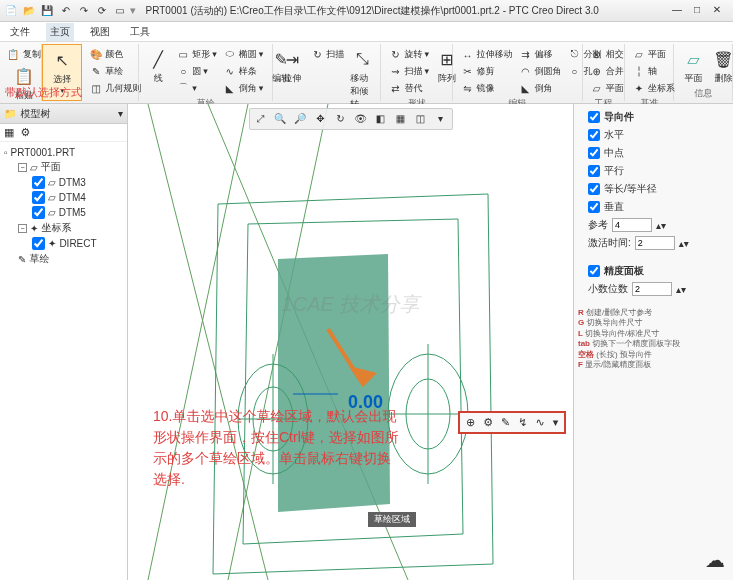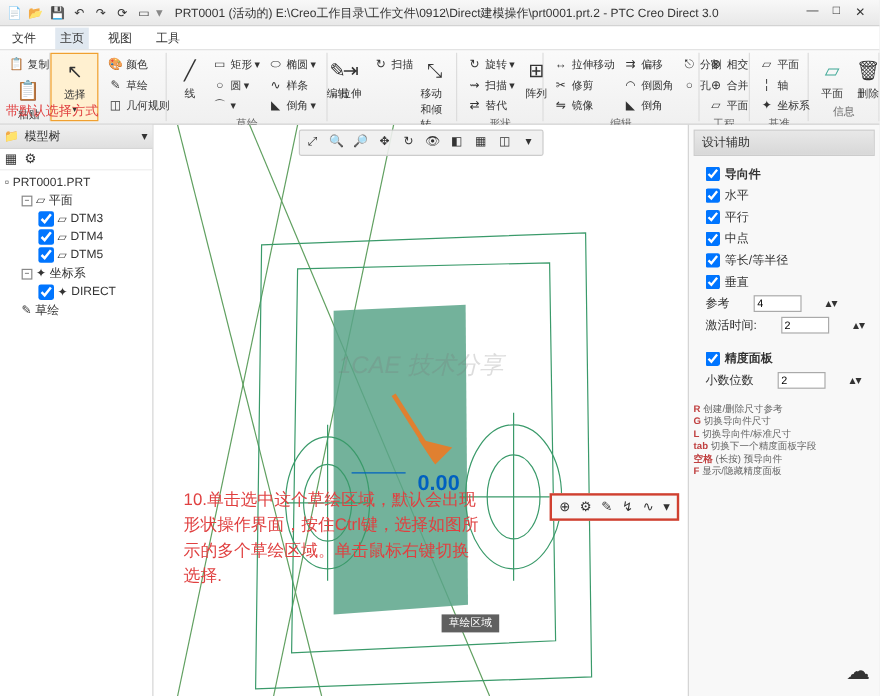--- a/index.html
+++ b/index.html
@@ -33,21 +33,21 @@
 .tree-gchild{padding-left:28px}
 .exp{width:9px;height:9px;border:1px solid #888;display:flex;align-items:center;justify-content:center;font-size:7px;line-height:1}
 .canvas{flex:1;background:#fff;position:relative;overflow:hidden}
 .canvas-toolbar{position:absolute;top:4px;left:50%;transform:translateX(-50%);display:flex;gap:2px;background:rgba(240,240,240,0.9);border:1px solid #ccc;padding:2px;border-radius:2px;z-index:5}
 .ctb-btn{width:18px;height:16px;cursor:pointer;font-size:10px;text-align:center;line-height:16px}
 .side-panel{width:160px;background:#f8f8f8;border-left:1px solid #ccc;padding:4px;font-size:10px;overflow:auto}
 .sp-title{background:linear-gradient(#e8e8e8,#d8d8d8);padding:3px 6px;font-size:10px;border:1px solid #ccc;margin-bottom:6px}
 .sp-section{margin-bottom:10px}
 .sp-check{display:flex;align-items:center;gap:4px;padding:2px 0;margin-left:10px}
 .sp-check input{width:12px;height:12px}
-.sp-row{display:flex;align-items:center;gap:20px;padding:2px 0;margin-left:10px}
+.sp-row{display:flex;align-items:center;gap:4px;padding:2px 0;margin-left:10px}
 .sp-info{font-size:8px;color:#666;line-height:1.3;margin-top:6px}
 .sp-info .key{color:#c04040;font-weight:bold}
 .red-text{position:absolute;left:5px;top:85px;color:#e04040;font-size:11px;z-index:10}
 .annotation{position:absolute;right:170px;bottom:90px;width:250px;color:#e04040;font-size:14px;line-height:1.5;z-index:10}
 .watermark{position:absolute;right:8px;bottom:8px;z-index:20;display:flex;align-items:center;gap:4px}
 .watermark .txt{color:#2080e0;font-size:16px;font-weight:bold;font-style:italic}
 .watermark .url{color:#666;font-size:9px}
 svg.sketch{position:absolute;top:0;left:0;width:100%;height:100%}
 .dim-text{position:absolute;left:220px;top:288px;color:#0060c0;font-size:18px;font-weight:bold;z-index:4}
 .popup-toolbar{position:absolute;left:330px;top:307px;border:2px solid #d04030;padding:3px 6px;background:#f8f8f8;display:flex;gap:8px;z-index:6}
@@ -397,38 +397,37 @@
       <span>✎</span>
       <span>↯</span>
       <span>∿</span>
       <span>▾</span>
     </div>
     <div class="tag">草绘区域</div>
     <div class="annotation">10.单击选中这个草绘区域，默认会出现形状操作界面，按住Ctrl键，选择如图所示的多个草绘区域。单击鼠标右键切换选择.</div>
   </div>
 
   <div class="side-panel">
-    <div class="sp-title">设计辅助</div>
     <div class="sp-section">
       <div class="sp-check">
           <input type="checkbox" checked="" style="">
           <b>导向件</b>
         </div>
       <div id="checks">
           <div class="sp-check">
             <input type="checkbox" checked="" style="">
             <span>水平</span>
           </div>
           <div class="sp-check">
             <input type="checkbox" checked="" style="">
-            <span>平行</span>
+            <span>中点</span>
           </div>
           <div class="sp-check">
             <input type="checkbox" checked="" style="">
-            <span>中点</span>
+            <span>平行</span>
           </div>
           <div class="sp-check">
             <input type="checkbox" checked="" style="">
             <span>等长/等半径</span>
           </div>
           <div class="sp-check">
             <input type="checkbox" checked="" style="">
             <span>垂直</span>
           </div>
         </div>

